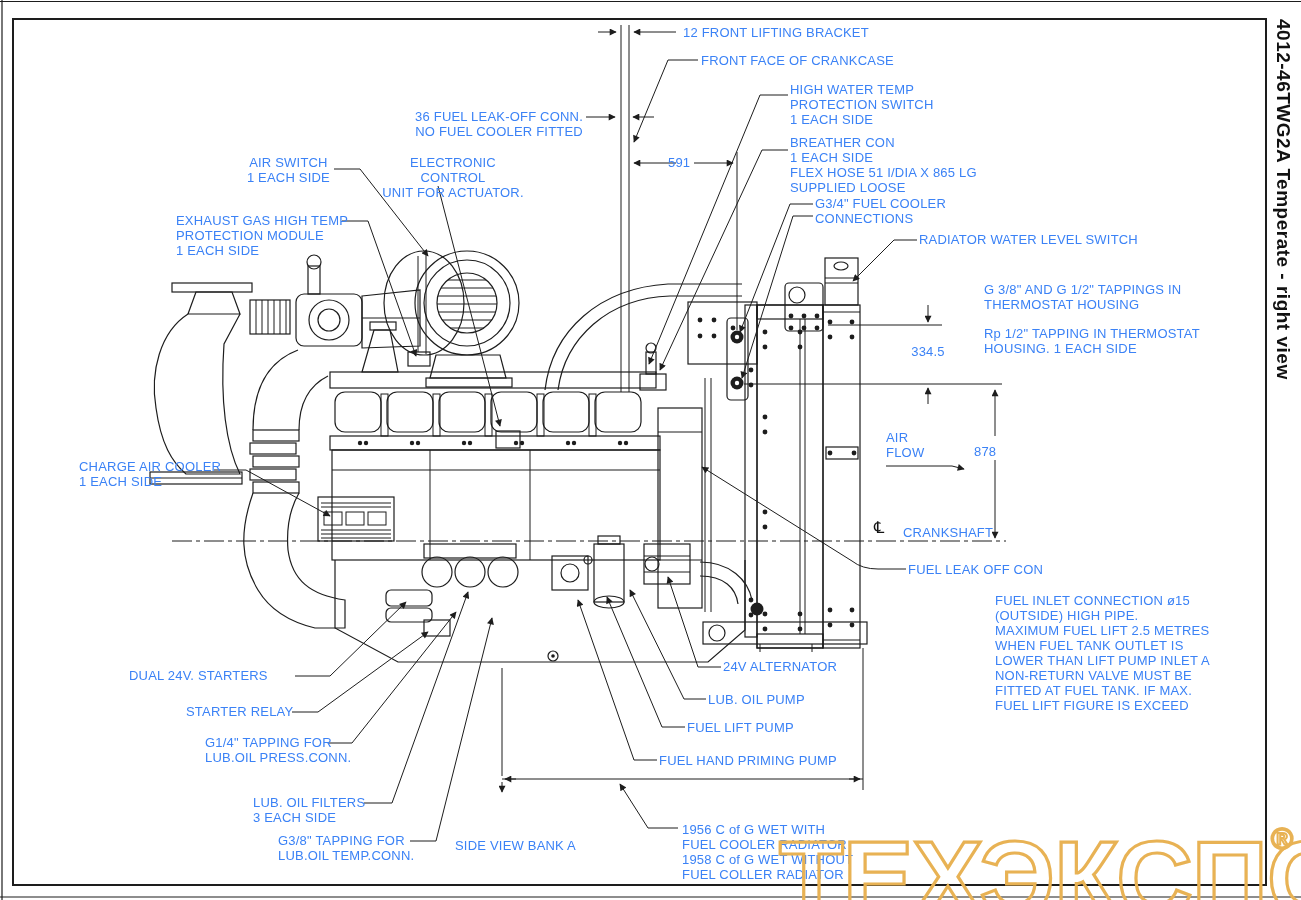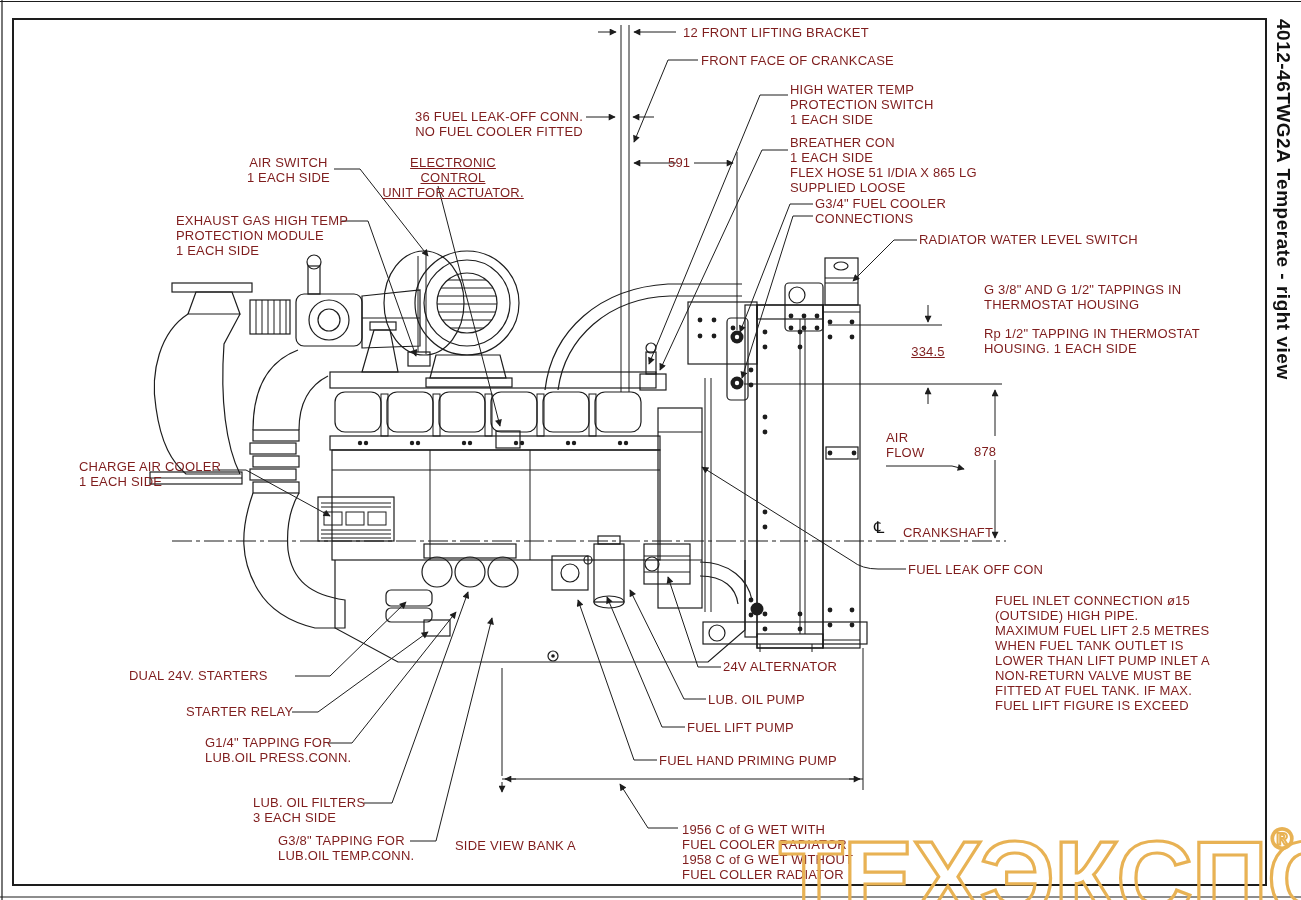--- a/index.html
+++ b/index.html
@@ -4,23 +4,23 @@
 <style>
   html,body{margin:0;padding:0;background:#fff;}
   #page{position:relative;width:1301px;height:900px;background:#fff;overflow:hidden;
         font-family:"Liberation Sans",sans-serif;color:#151515;}
   #art{position:absolute;left:0;top:0;}
   .ln{fill:none;stroke:#1d1d1d;stroke-width:1.2;}
   .thin{fill:none;stroke:#1d1d1d;stroke-width:1;}
   .dim{fill:none;stroke:#1d1d1d;stroke-width:1;}
   .dot{fill:#1d1d1d;stroke:none;}
   .lbl{position:absolute;font-size:13px;line-height:15px;letter-spacing:.2px;
-       white-space:nowrap;color:#7f1d1d;}
+       white-space:nowrap;color:#3b82f6;}
   .lbl.r{text-align:center;}
-  .lbl.c{text-align:center;white-space:normal;text-decoration:underline;}
+  .lbl.c{text-align:center;white-space:normal;}
   .vtitle{position:absolute;left:1294px;top:19px;transform-origin:0 0;transform:rotate(90deg);
           font-size:19px;font-weight:bold;letter-spacing:.5px;white-space:nowrap;color:#111;}
   .wm{position:absolute;left:779px;top:818px;font-size:106px;font-weight:bold;letter-spacing:-1px;
       color:transparent;-webkit-text-stroke:3.2px #e8b254;white-space:nowrap;}
   .wm-reg{position:absolute;left:1271px;top:822px;font-size:30px;font-weight:bold;
       color:transparent;-webkit-text-stroke:2px #e8b254;}
   .cl-sym{position:absolute;left:874px;top:518px;font-size:16px;
       font-family:"DejaVu Sans",sans-serif;color:#141414;}
 </style>
 </head>

